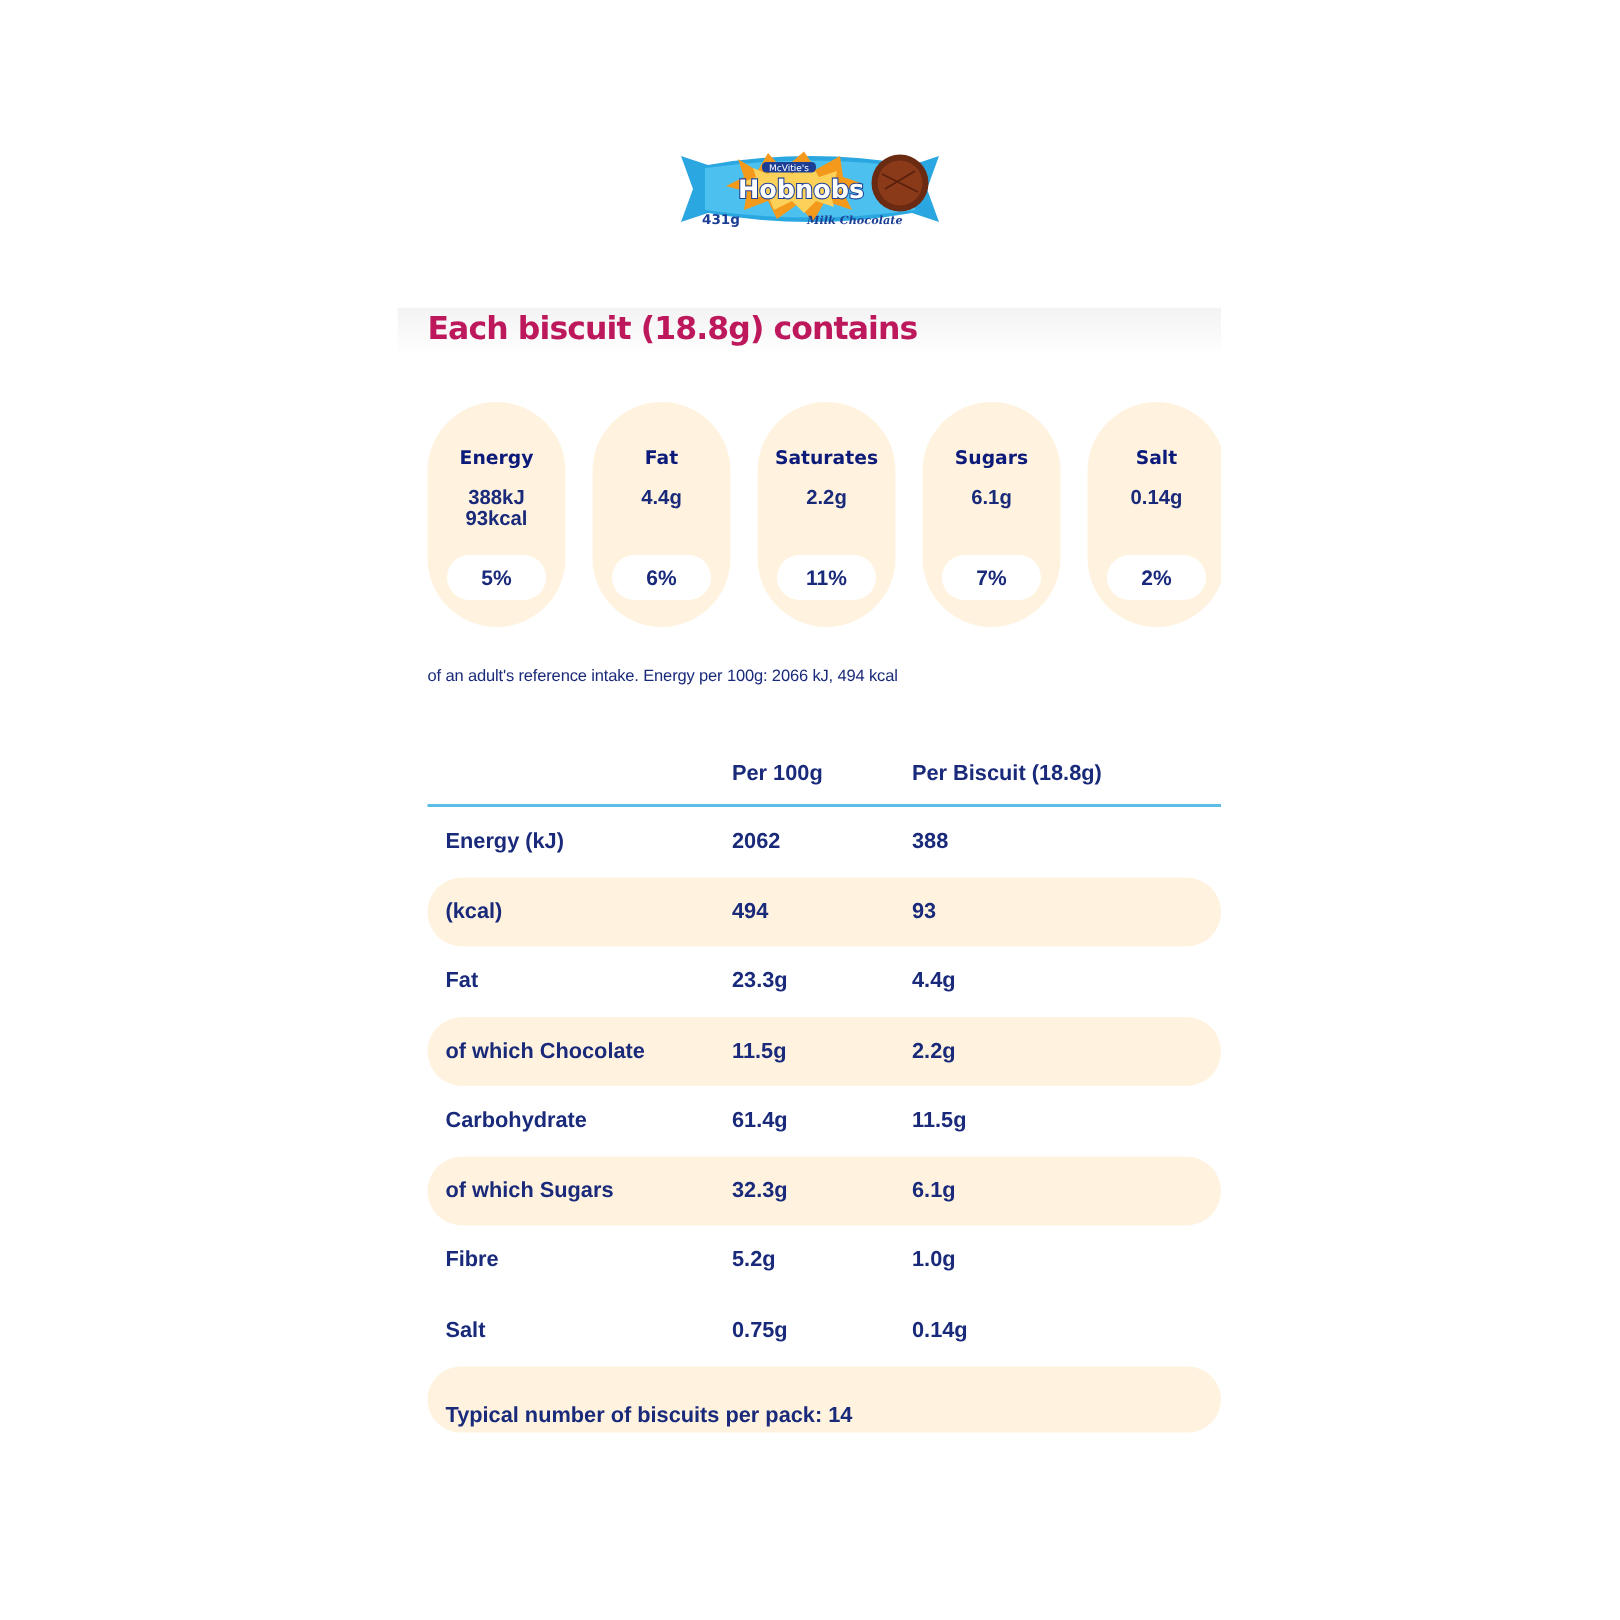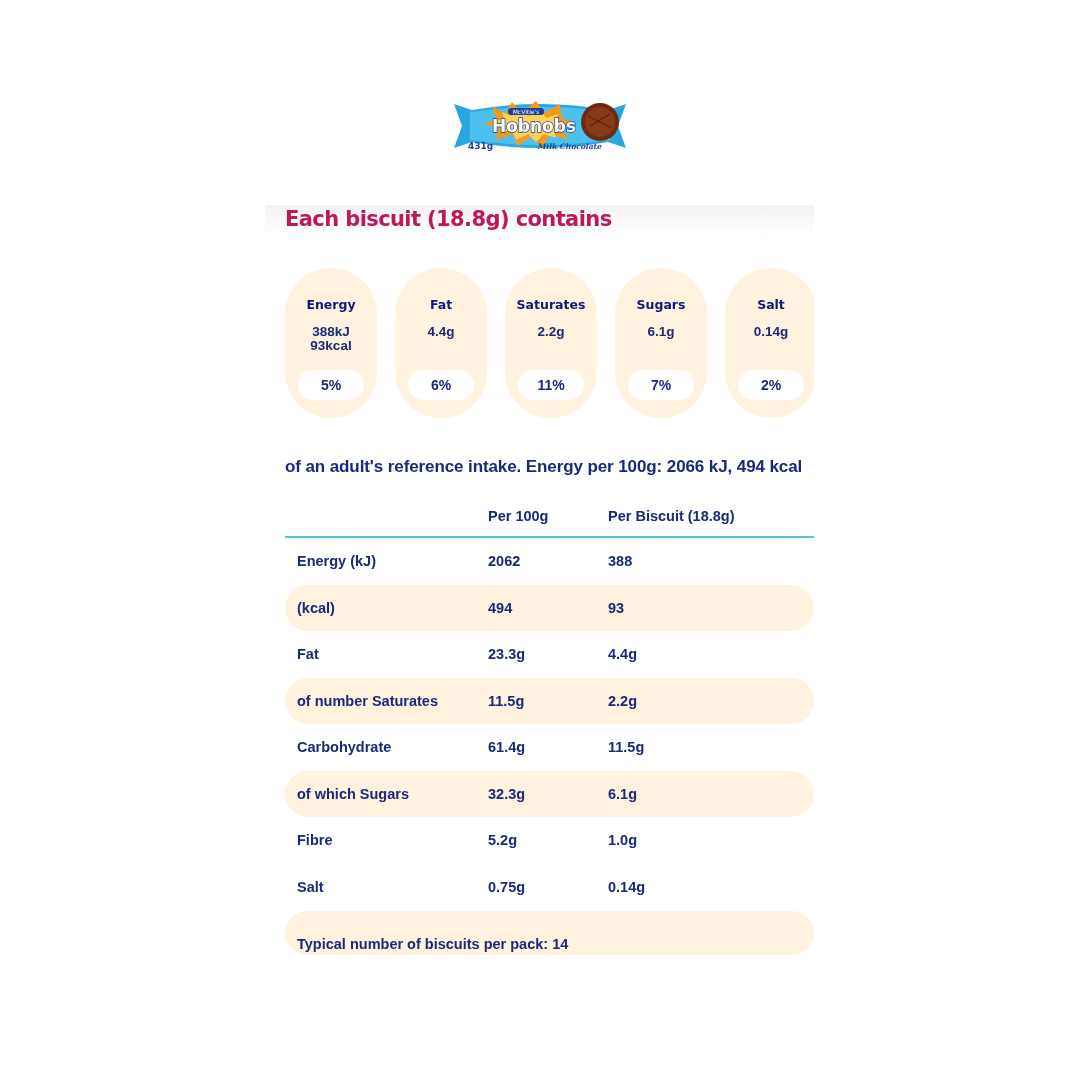--- a/index.html
+++ b/index.html
@@ -33,23 +33,22 @@
     position: absolute; top: 57px; left: 0; width: 100%;
     font-size: 13.5px; line-height: 14px; color: #1a2a7a; font-weight: bold; white-space: pre-line;
   }
   .pill-pct {
     position: absolute; top: 102px; left: 13px; width: 66px; height: 30px;
     background: #ffffff; border-radius: 15px; line-height: 30px;
     font-size: 14px; font-weight: bold; color: #1a2a7a;
   }
 
   .ri-text {
-    position: absolute; left: 20px; top: 240px; font-size: 17px; color: #1a2a7a; font-weight: bold;
+    position: absolute; left: 20px; top: 240px; font-size: 11px; color: #1a2a7a; font-weight: normal;
     letter-spacing: -0.1px;
-    margin-top: 12px;
   }
 
   .table { position: absolute; left: 20px; top: 295px; width: 529px; }
   .thead { position: relative; height: 38px; border-bottom: 2px solid #5bbde8; }
   .th { position: absolute; top: 8px; font-size: 14.5px; font-weight: bold; color: #1a2a7a; }
   .row { position: relative; height: 46.5px; border-radius: 23px; }
   .row.shaded { background: #fff3df; }
   .cell { position: absolute; top: 15px; font-size: 14.5px; font-weight: bold; color: #1a2a7a; }
   .c1 { left: 12px; }
   .c2 { left: 203px; }
@@ -127,21 +126,21 @@
       <span class="cell c1">(kcal)</span>
       <span class="cell c2">494</span>
       <span class="cell c3">93</span>
     </div>
     <div class="row">
       <span class="cell c1">Fat</span>
       <span class="cell c2">23.3g</span>
       <span class="cell c3">4.4g</span>
     </div>
     <div class="row shaded">
-      <span class="cell c1">of number Saturates</span>
+      <span class="cell c1">of which Chocolate</span>
       <span class="cell c2">11.5g</span>
       <span class="cell c3">2.2g</span>
     </div>
     <div class="row">
       <span class="cell c1">Carbohydrate</span>
       <span class="cell c2">61.4g</span>
       <span class="cell c3">11.5g</span>
     </div>
     <div class="row shaded">
       <span class="cell c1">of which Sugars</span>

